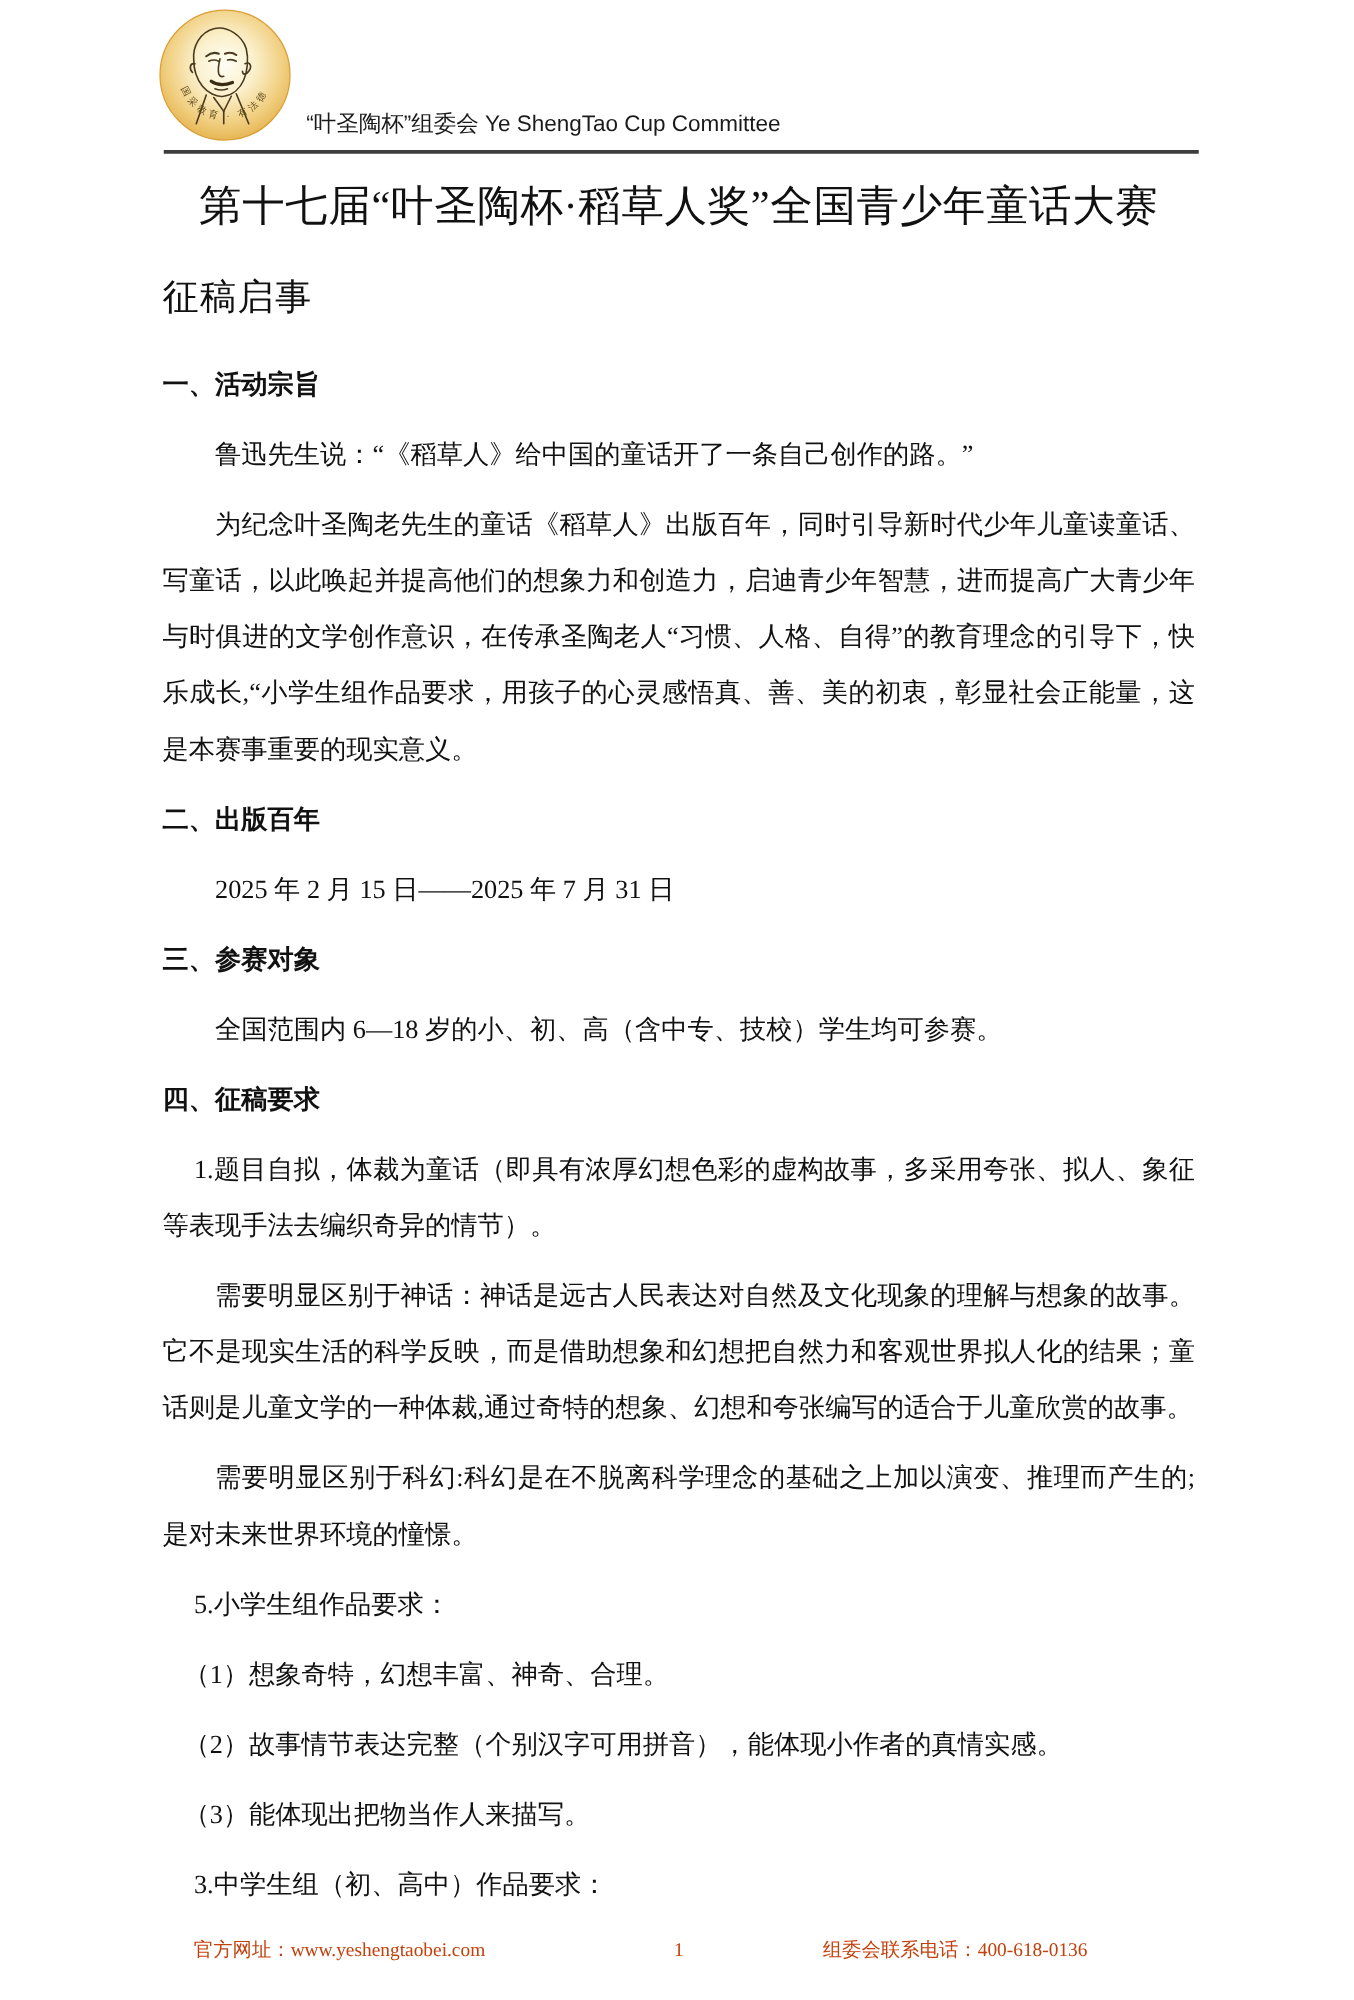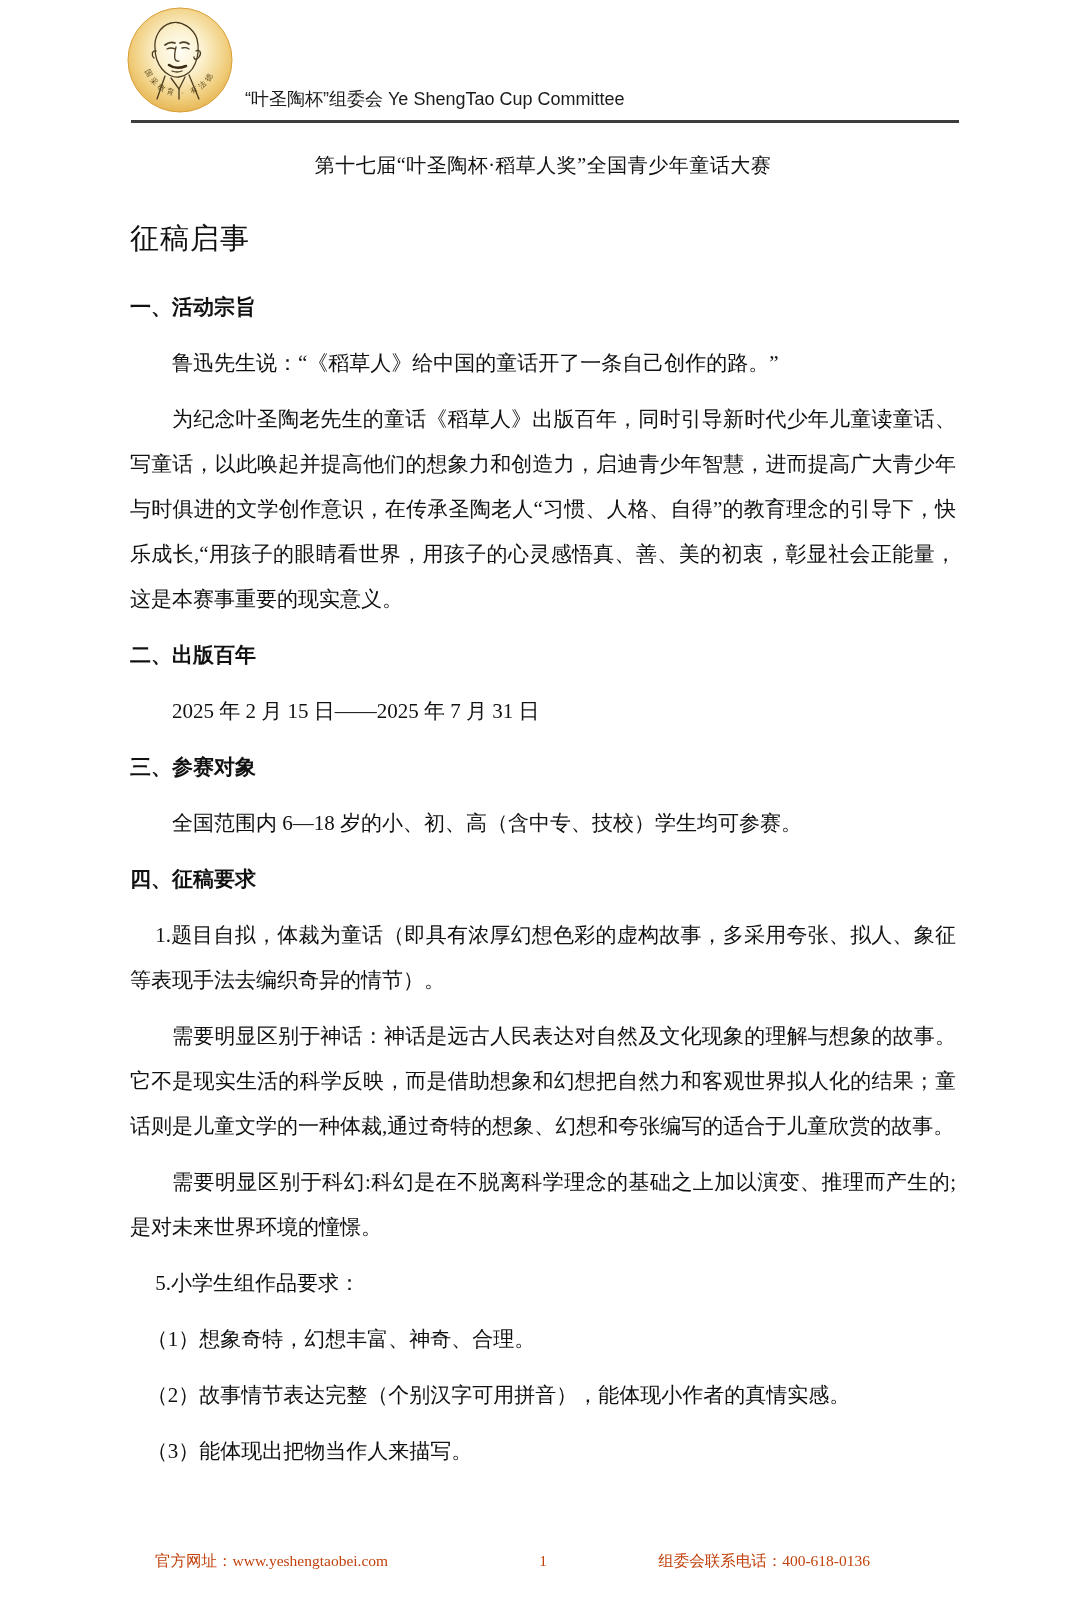--- a/index.html
+++ b/index.html
@@ -42,21 +42,21 @@
   }
   
   .content {
     position: absolute;
     top: 123px;
     left: 130px;
     width: 826px;
   }
   .doc-title {
     margin: 24px 0 0 0;
-    font-size: 20px;
+    font-size: 34px;
     font-weight: 400;
     text-align: center;
     line-height: 37px;
     letter-spacing: 0.5px;
     white-space: nowrap;
   }
   .doc-subtitle {
     margin: 36px 0 28px 0;
     font-size: 29px;
     font-weight: 400;
@@ -134,36 +134,37 @@
   </div>
 
   <div class="header-rule"></div>
 
   <div class="content">
     <h1 class="doc-title">第十七届“叶圣陶杯·稻草人奖”全国青少年童话大赛</h1>
     <h2 class="doc-subtitle">征稿启事</h2>
 
     <h3 class="blk heading">一、活动宗旨</h3>
     <p class="blk indent2">鲁迅先生说：“《稻草人》给中国的童话开了一条自己创作的路。”</p>
-    <p class="blk indent2">为纪念叶圣陶老先生的童话《稻草人》出版百年，同时引导新时代少年儿童读童话、写童话，以此唤起并提高他们的想象力和创造力，启迪青少年智慧，进而提高广大青少年与时俱进的文学创作意识，在传承圣陶老人“习惯、人格、自得”的教育理念的引导下，快乐成长,“用孩子的眼睛看世界，用孩子的心灵感悟真、善、美的初衷，彰显社会正能量，这是本赛事重要的现实意义。</p>
+    <p class="blk indent2">为纪念叶圣陶老先生的童话《稻草人》出版百年，同时引导新时代少年儿童读童话、写童话，以此唤起并提高他们的想象力和创造力，启迪青少年智慧，进而提高广大青少年与时俱进的文学创作意识，在传承圣陶老人“习惯、人格、自得”的教育理念的引导下，快乐成长,“小学生组作品要求，用孩子的心灵感悟真、善、美的初衷，彰显社会正能量，这是本赛事重要的现实意义。</p>
 
     <h3 class="blk heading">二、出版百年</h3>
     <p class="blk indent2">2025 年 2 月 15 日——2025 年 7 月 31 日</p>
 
     <h3 class="blk heading">三、参赛对象</h3>
     <p class="blk indent2">全国范围内 6—18 岁的小、初、高（含中专、技校）学生均可参赛。</p>
 
     <h3 class="blk heading">四、征稿要求</h3>
     <p class="blk indent-num">1.题目自拟，体裁为童话（即具有浓厚幻想色彩的虚构故事，多采用夸张、拟人、象征等表现手法去编织奇异的情节）。</p>
     <p class="blk indent2">需要明显区别于神话：神话是远古人民表达对自然及文化现象的理解与想象的故事。它不是现实生活的科学反映，而是借助想象和幻想把自然力和客观世界拟人化的结果；童话则是儿童文学的一种体裁,通过奇特的想象、幻想和夸张编写的适合于儿童欣赏的故事。</p>
     <p class="blk indent2">需要明显区别于科幻:科幻是在不脱离科学理念的基础之上加以演变、推理而产生的;是对未来世界环境的憧憬。</p>
     <p class="blk indent-num">5.小学生组作品要求：</p>
     <p class="blk indent-paren">（1）想象奇特，幻想丰富、神奇、合理。</p>
     <p class="blk indent-paren">（2）故事情节表达完整（个别汉字可用拼音），能体现小作者的真情实感。</p>
     <p class="blk indent-paren">（3）能体现出把物当作人来描写。</p>
+    <p class="blk indent-num">3.中学生组（初、高中）作品要求：</p>
   </div>
 
   <div class="footer">
     <span class="footer-left">官方网址：www.yeshengtaobei.com</span>
     <span class="footer-center">1</span>
     <span class="footer-right">组委会联系电话：400-618-0136</span>
   </div>
 
 </div>
 

